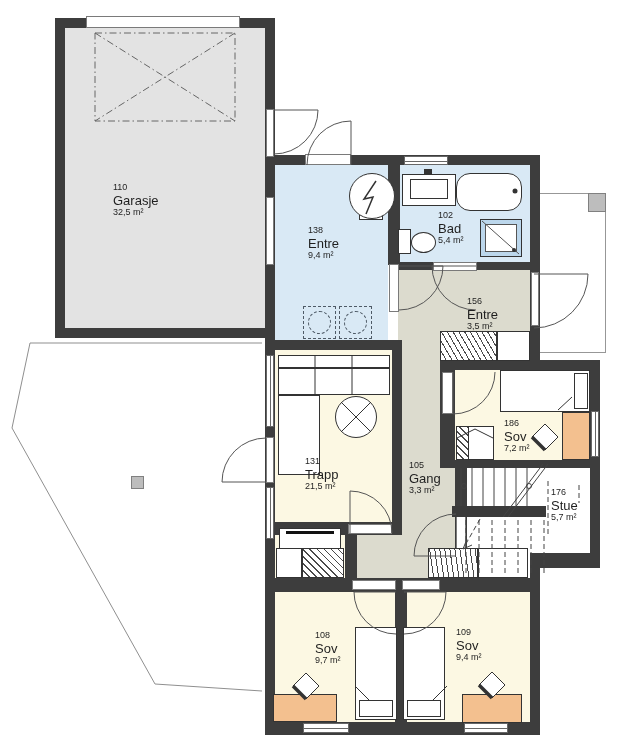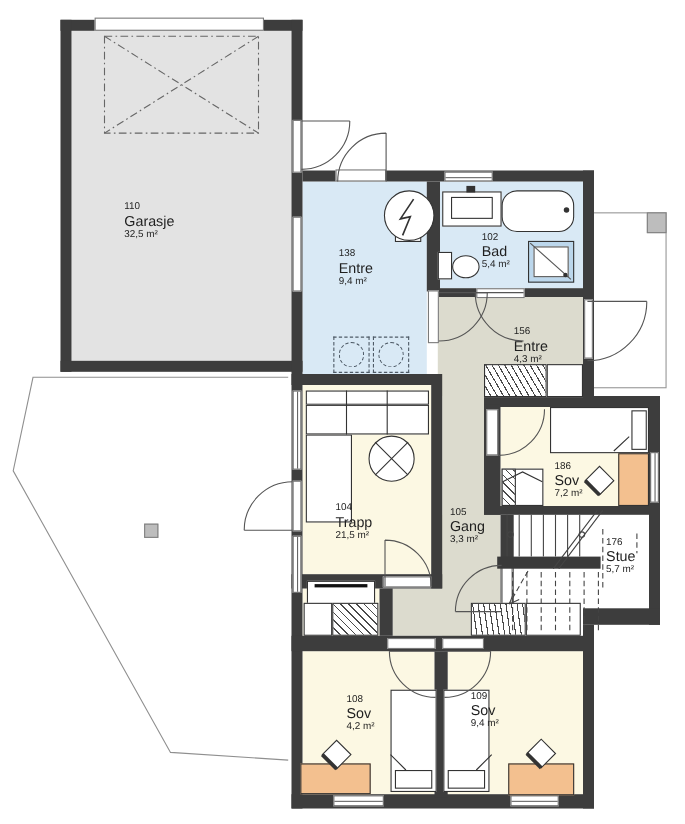--- a/index.html
+++ b/index.html
@@ -214,24 +214,24 @@
     <div>9,4 m²</div>
   </div>
   <div class="lbl" style="left:438px;top:210px">
     <div>102</div>
     <div class="nm">Bad</div>
     <div>5,4 m²</div>
   </div>
   <div class="lbl" style="left:467px;top:296px">
     <div>156</div>
     <div class="nm">Entre</div>
-    <div>4,3 m²</div>
+    <div>3,5 m²</div>
   </div>
   <div class="lbl" style="left:305px;top:456px">
-    <div>104</div>
+    <div>131</div>
     <div class="nm">Trapp</div>
     <div>21,5 m²</div>
   </div>
   <div class="lbl" style="left:409px;top:460px">
     <div>105</div>
     <div class="nm">Gang</div>
     <div>3,3 m²</div>
   </div>
   <div class="lbl" style="left:504px;top:418px">
     <div>186</div>
@@ -239,21 +239,21 @@
     <div>7,2 m²</div>
   </div>
   <div class="lbl" style="left:551px;top:487px">
     <div>176</div>
     <div class="nm">Stue</div>
     <div>5,7 m²</div>
   </div>
   <div class="lbl" style="left:315px;top:630px">
     <div>108</div>
     <div class="nm">Sov</div>
-    <div>4,2 m²</div>
-  </div>
-  <div class="lbl" style="left:428px;top:627px">
+    <div>9,7 m²</div>
+  </div>
+  <div class="lbl" style="left:456px;top:627px">
     <div>109</div>
     <div class="nm">Sov</div>
     <div>9,4 m²</div>
   </div>
 
 </div>
 
 </body></html>

